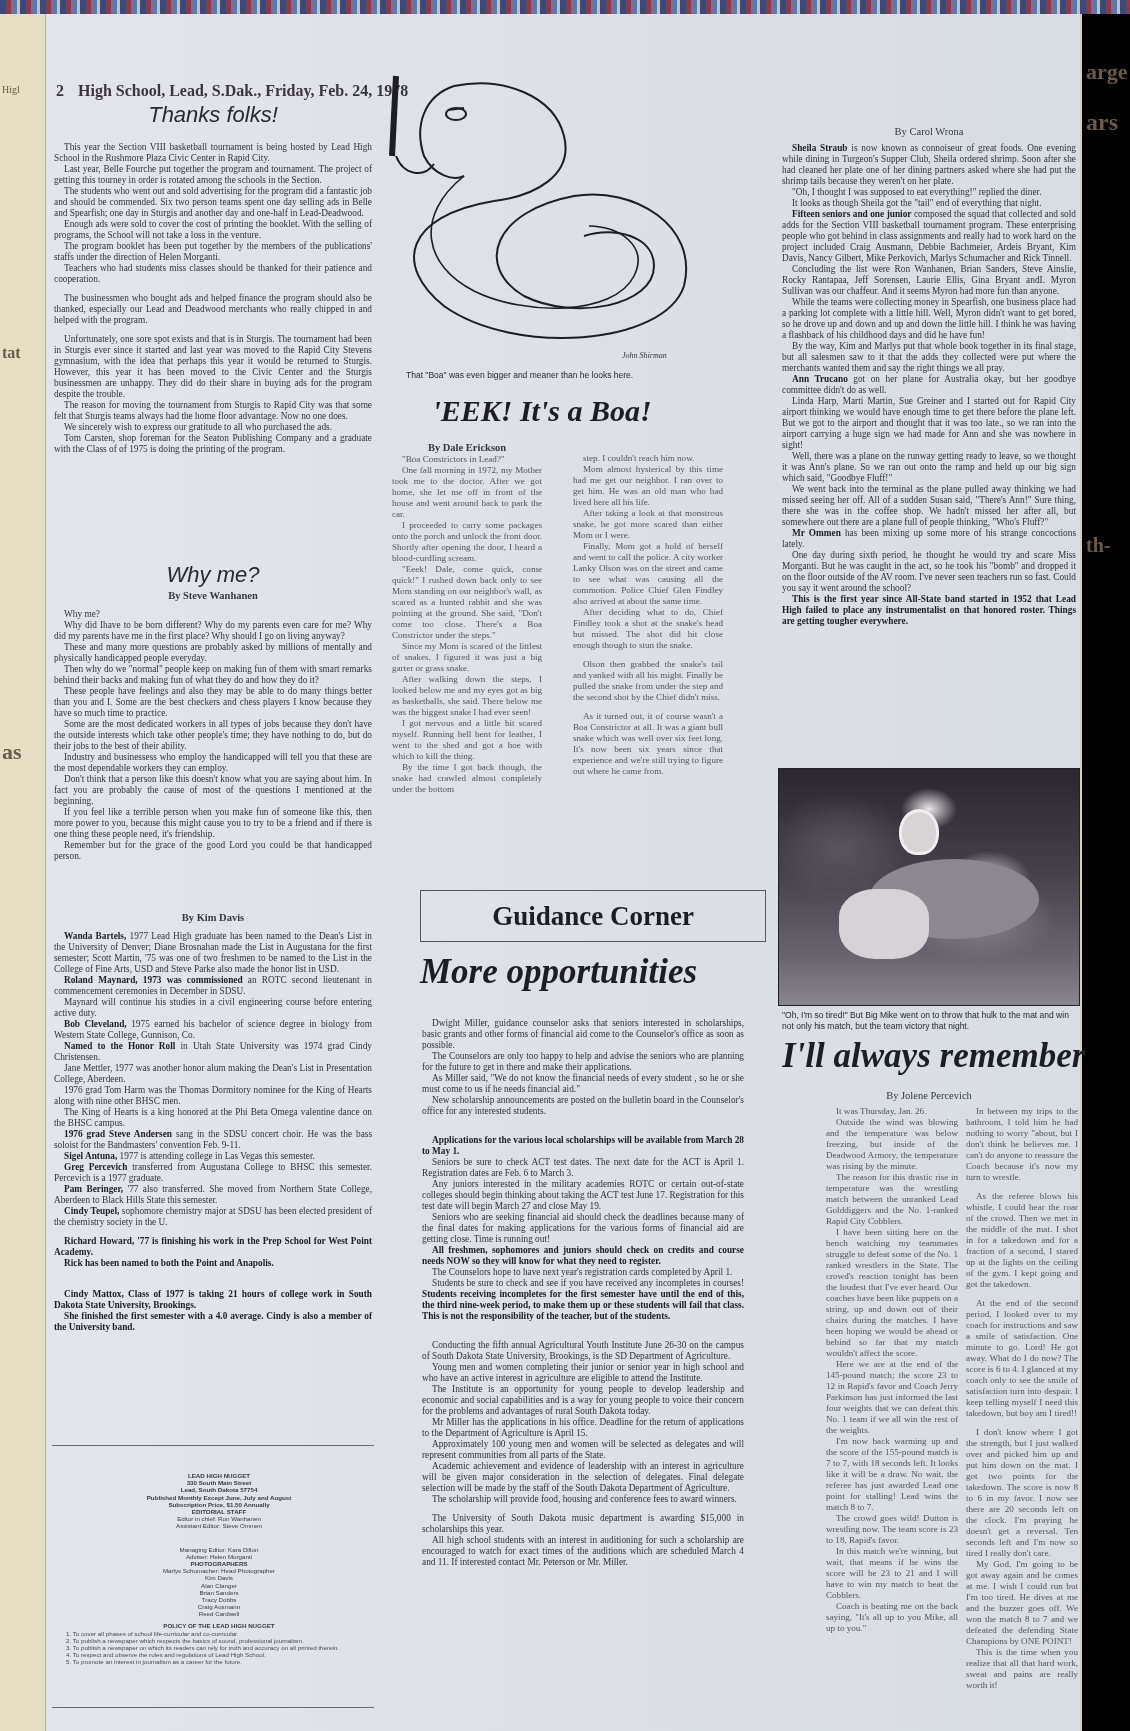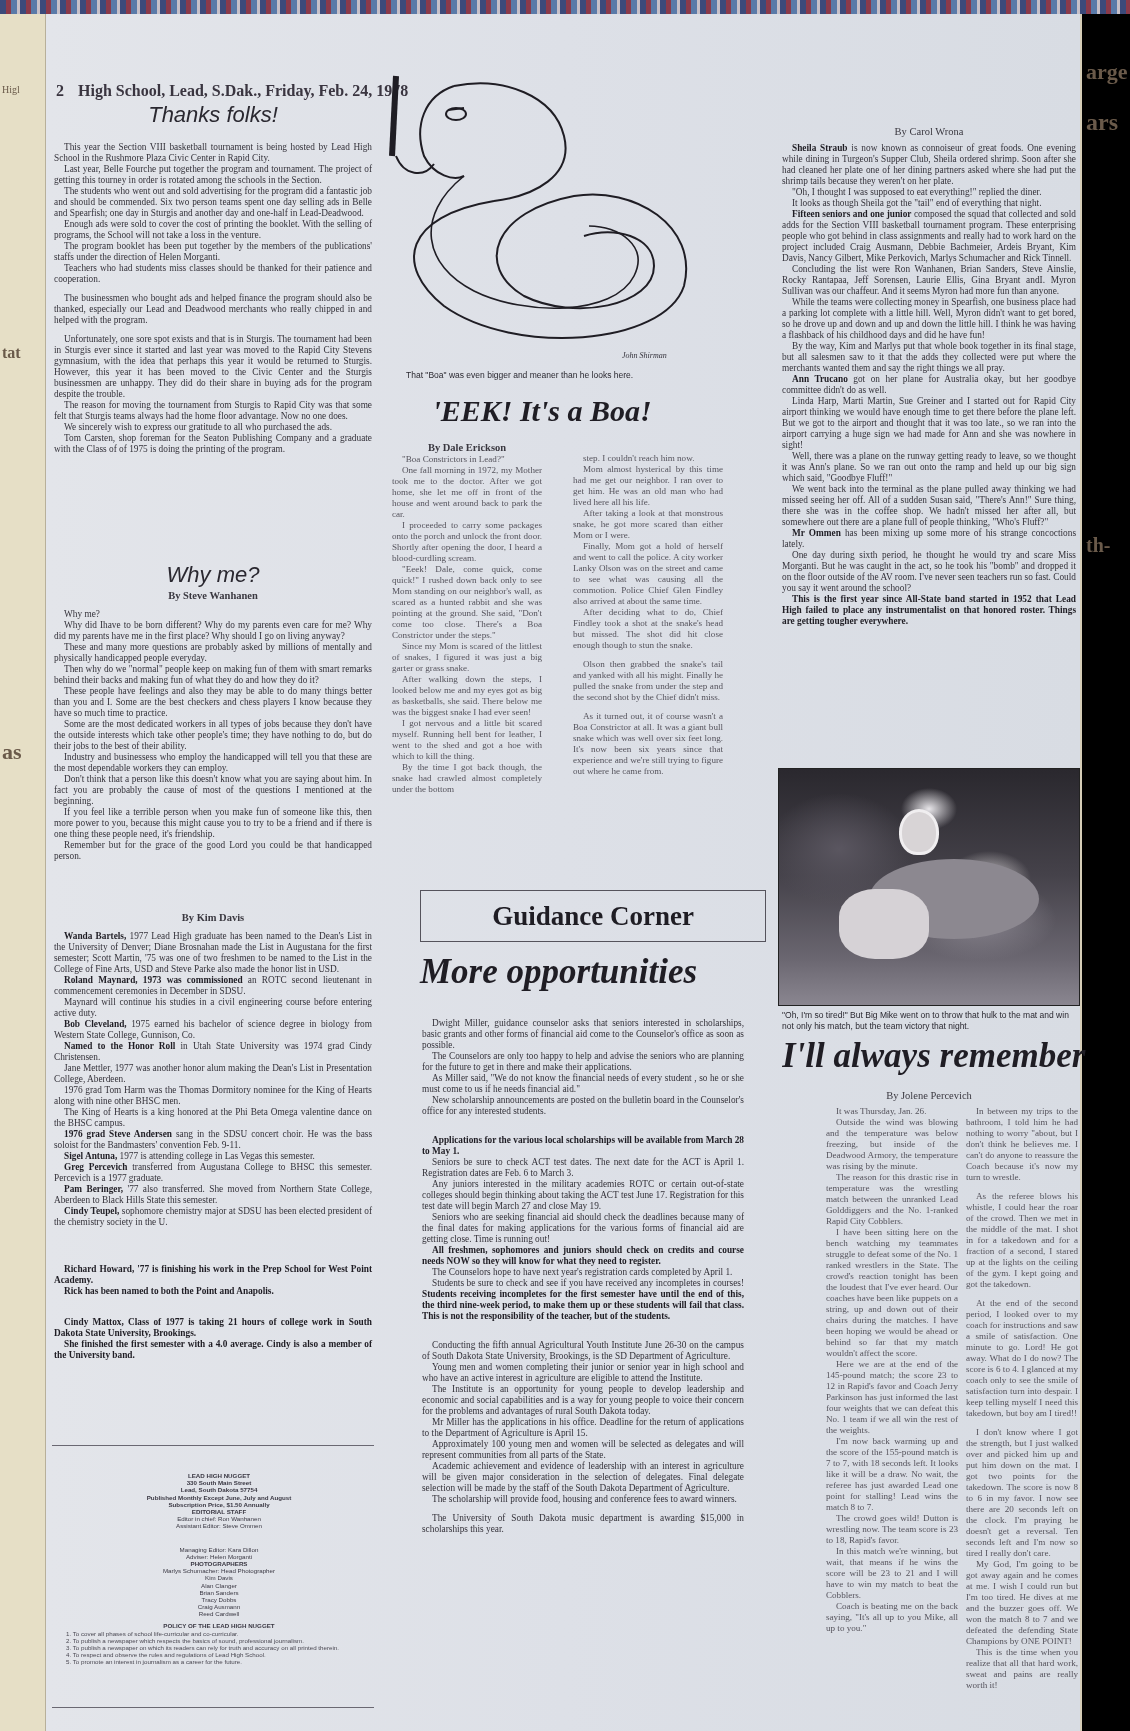--- a/index.html
+++ b/index.html
@@ -123,21 +123,21 @@
       <p><b>Bob Cleveland,</b><span> 1975 earned his bachelor of science degree in biology from Western State College, Gunnison, Co.</span></p>
       <p><b>Named to the Honor Roll</b><span> in Utah State University was 1974 grad Cindy Christensen.</span></p>
       <p><b></b><span>Jane Mettler, 1977 was another honor alum making the Dean's List in Presentation College, Aberdeen.</span></p>
       <p><b></b><span>1976 grad Tom Harm was the Thomas Dormitory nominee for the King of Hearts along with nine other BHSC men.</span></p>
       <p><b></b><span>The King of Hearts is a king honored at the Phi Beta Omega valentine dance on the BHSC campus.</span></p>
       <p><b>1976 grad Steve Andersen</b><span> sang in the SDSU concert choir. He was the bass soloist for the Bandmasters' convention Feb. 9-11.</span></p>
       <p><b>Sigel Antuna,</b><span> 1977 is attending college in Las Vegas this semester.</span></p>
       <p><b>Greg Percevich</b><span> transferred from Augustana College to BHSC this semester. Percevich is a 1977 graduate.</span></p>
       <p><b>Pam Beringer,</b><span> '77 also transferred. She moved from Northern State College, Aberdeen to Black Hills State this semester.</span></p>
       <p><b>Cindy Teupel,</b><span> sophomore chemistry major at SDSU has been elected president of the chemistry society in the U.</span></p>
-      <p style="margin-top:36px;"><b>Richard Howard, '77 is finishing his work in the Prep School for West Point Academy.</b></p>
+      <p style="margin-top:8px;"><b>Richard Howard, '77 is finishing his work in the Prep School for West Point Academy.</b></p>
       <p><b>Rick has been named to both the Point and Anapolis.</b></p>
       <p style="margin-top:20px;"><b>Cindy Mattox, Class of 1977 is taking 21 hours of college work in South Dakota State University, Brookings.</b></p>
       <p><b>She finished the first semester with a 4.0 average. Cindy is also a member of the University band.</b></p>
     </div>
   </div>
 
   <div class="abs rule" style="left:6px; top:1431px; width:322px;"></div>
 
   <div class="abs" style="left:20px; top:1458px; width:306px;">
     <div class="masthead">
@@ -226,20 +226,21 @@
     <p>The Counselors hope to have next year's registration cards completed by April 1.</p>
     <p><span>Students be sure to check and see if you have received any incompletes in courses! </span><b>Students receiving incompletes for the first semester have until the end of this, the third nine-week period, to make them up or these students will fail that class. This is not the responsibility of the teacher, but of the students.</b></p>
     <p style="margin-top:18px;">Conducting the fifth annual Agricultural Youth Institute June 26-30 on the campus of South Dakota State University, Brookings, is the SD Department of Agriculture.</p>
     <p>Young men and women completing their junior or senior year in high school and who have an active interest in agriculture are eligible to attend the Institute.</p>
     <p>The Institute is an opportunity for young people to develop leadership and economic and social capabilities and is a way for young people to voice their concern for the problems and advantages of rural South Dakota today.</p>
     <p>Mr Miller has the applications in his office. Deadline for the return of applications to the Department of Agriculture is April 15.</p>
     <p>Approximately 100 young men and women will be selected as delegates and will represent communities from all parts of the State.</p>
     <p>Academic achievement and evidence of leadership with an interest in agriculture will be given major consideration in the selection of delegates. Final delegate selection will be made by the staff of the South Dakota Department of Agriculture.</p>
     <p>The scholarship will provide food, housing and conference fees to award winners.</p>
     <p class="gap">The University of South Dakota music department is awarding $15,000 in scholarships this year.</p>
+    <p>All high school students with an interest in auditioning for such a scholarship are encouraged to watch for exact times of the auditions which are scheduled March 4 and 11. If interested contact Mr. Peterson or Mr. Miller.</p>
   </div>
 
   <div class="abs" style="left:736px; top:112px; width:294px;">
     <div class="byline" style="margin-bottom:6px; font-weight:normal;">By Carol Wrona</div>
     <div class="col">
       <p><b>Sheila Straub</b><span> is now known as connoiseur of great foods. One evening while dining in Turgeon's Supper Club, Sheila ordered shrimp. Soon after she had cleaned her plate one of her dining partners asked where she had put the shrimp tails because they weren't on her plate.</span></p>
       <p><b></b><span>"Oh, I thought I was supposed to eat everything!" replied the diner.</span></p>
       <p><b></b><span>It looks as though Sheila got the "tail" end of everything that night.</span></p>
       <p><b>Fifteen seniors and one junior</b><span> composed the squad that collected and sold adds for the Section VIII basketball tournament program. These enterprising people who got behind in class assignments and really had to work hard on the project included Craig Ausmann, Debbie Bachmeier, Ardeis Bryant, Kim Davis, Nancy Gilbert, Mike Perkovich, Marlys Schumacher and Rick Tinnell.</span></p>
       <p><b></b><span>Concluding the list were Ron Wanhanen, Brian Sanders, Steve Ainslie, Rocky Rantapaa, Jeff Sorensen, Laurie Ellis, Gina Bryant andI. Myron Sullivan was our chaffeur. And it seems Myron had more fun than anyone.</span></p>

